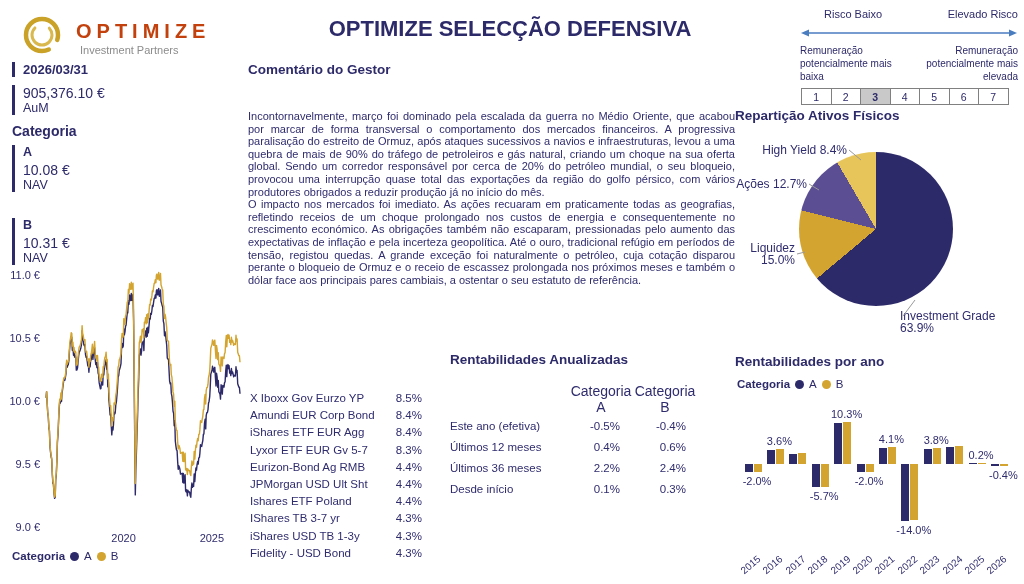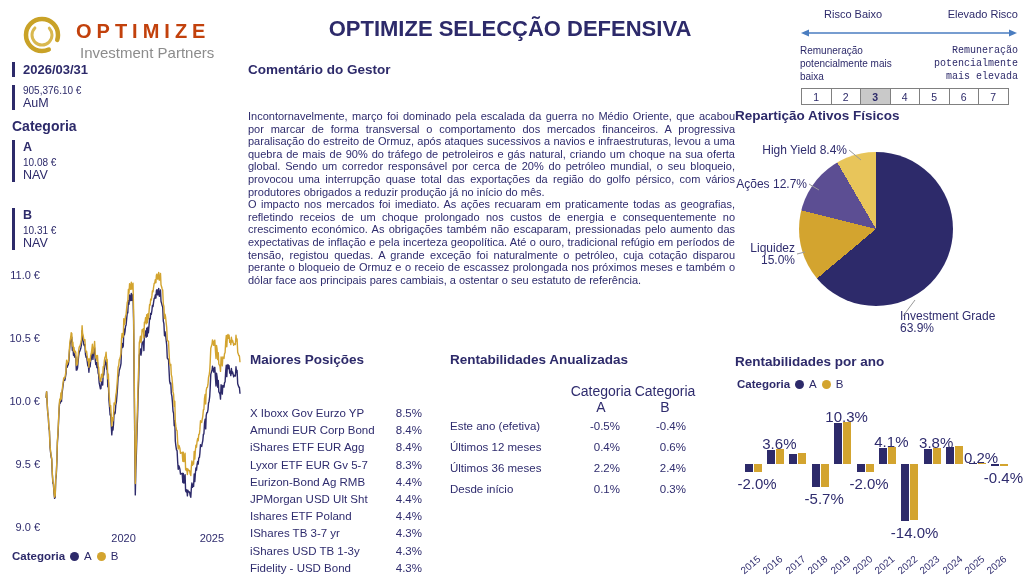--- a/index.html
+++ b/index.html
@@ -4,29 +4,29 @@
 <style>
   * { margin:0; padding:0; box-sizing:border-box; }
   html,body { width:1024px; height:584px; background:#ffffff; overflow:hidden;
     font-family:"Liberation Sans", sans-serif; }
 
   
   #logo { position:absolute; left:18px; top:8px; width:220px; height:52px; }
   #logo-ring { position:absolute; left:0; top:2px; }
   #brand-name { position:absolute; left:58px; top:12px; font-size:20px; font-weight:bold;
     letter-spacing:5px; color:#c2410c; }
-  #brand-tagline { position:absolute; left:62px; top:36px; font-size:15px; color:#8C8C8C; }
+  #brand-tagline { position:absolute; left:62px; top:36px; font-size:11px; color:#8C8C8C; }
   #page-title { position:absolute; left:300px; top:16px; width:420px; text-align:center;
     font-size:22px; font-weight:bold; color:#2D2A6A; }
 
   
   #sidebar { position:absolute; left:12px; top:62px; width:225px; }
   .side-block { border-left:3px solid #2D2A6A; padding-left:8px; margin-bottom:8px; color:#2D2A6A; }
   .side-date { font-size:13px; font-weight:bold; }
-  .side-val { font-size:10px; margin-top:3px; }
+  .side-val { font-size:14px; margin-top:3px; }
   .side-sub { font-size:12.5px; }
   .cat-head { font-size:14px; font-weight:bold; color:#2D2A6A; margin:4px 0 6px 0; }
   .cls-name { font-size:12.5px; font-weight:bold; }
   .cls-block { border-left:3px solid #2D2A6A; padding-left:8px; margin-bottom:26px; color:#2D2A6A; }
 
   
   #nav-chart { position:absolute; left:4px; top:258px; width:244px; height:326px; }
   #line-legend { position:absolute; left:8px; top:292px; font-size:11.5px; color:#2D2A6A;
     display:flex; align-items:center; gap:5px; }
   .legend-label { font-weight:bold; }
@@ -55,21 +55,21 @@
   .ann-row .v { text-align:right; padding-right:12px; }
 
   
   #risk { position:absolute; left:800px; top:8px; width:218px; height:104px; color:#2D2A6A; }
   #risk-low { position:absolute; left:0; top:0; font-size:11px;margin-left:24px; }
   #risk-high { position:absolute; right:0; top:0; font-size:11px; }
   #risk-arrow { position:absolute; left:0; top:20px; }
   #risk-note-left { position:absolute; left:0; top:36px; width:112px; font-size:10px;
     line-height:13px; }
   #risk-note-right { position:absolute; right:0; top:36px; width:112px; font-size:10px;
-    line-height:13px; text-align:right;font-family:Liberation Mono, monospace; }
+    line-height:13px; text-align:right; }
   #risk-boxes { position:absolute; left:2px; top:80px; display:flex; }
   .risk-box { width:30.5px; height:17px; border:1px solid #808080; margin-left:-1px;
     display:flex; align-items:center; justify-content:center; font-size:10.5px; color:#2D2A6A;
     background:#fff; }
   .risk-box.selected { background:#C9C9C9; font-weight:bold; }
 
   
   #pie-card { position:absolute; left:735px; top:108px; width:289px; height:242px; }
   #pie-circle { position:absolute; left:64px; top:44px; width:154px; height:154px;
     border-radius:50%; }
@@ -79,21 +79,21 @@
   #pie-lbl-liq  { left:0; top:134px; width:60px;  text-align:right; }
   #pie-lbl-ig   { left:165px; top:202px; width:110px; text-align:left; }
   #pie-leaders { position:absolute; left:0; top:0; pointer-events:none; }
 
   
   #bars-card { position:absolute; left:735px; top:354px; width:289px; height:230px; }
   #bars-legend { position:absolute; left:2px; top:24px; font-size:11.5px; color:#2D2A6A;
     display:flex; align-items:center; gap:5px; }
   #bars-plot { position:absolute; left:0; top:40px; width:289px; height:190px; }
   .bar { position:absolute; width:8px; }
-  .bar-label { position:absolute; width:46px; text-align:center; font-size:15px; color:#2F2C6E; }
+  .bar-label { position:absolute; width:46px; text-align:center; font-size:11px; color:#2F2C6E; }
   .year-label { position:absolute; width:38px; text-align:right; font-size:10px; color:#2F2C6E;
     transform:rotate(-40deg); transform-origin:100% 50%; }
 </style>
 </head>
 <body>
 
 <div id="logo">
   <svg id="logo-ring" width="48" height="48" viewBox="0 0 48 48">
     <circle cx="24" cy="25" r="16" fill="none" stroke="#C9A227" stroke-width="4.5" stroke-dasharray="88 13" stroke-dashoffset="-18" stroke-linecap="round"></circle>
     <circle cx="24" cy="25" r="10" fill="none" stroke="#D9B84E" stroke-width="3" stroke-dasharray="47 16" stroke-dashoffset="8" stroke-linecap="round"></circle>
@@ -145,21 +145,20 @@
   </div>
 </div>
 
 <div id="commentary">
   <div class="section-head">Comentário do Gestor</div>
   <p class="para1">Incontornavelmente, março foi dominado pela escalada da guerra no Médio Oriente, que acabou por marcar de forma transversal o comportamento dos mercados financeiros. A progressiva paralisação do estreito de Ormuz, após ataques sucessivos a navios e infraestruturas, levou a uma quebra de mais de 90% do tráfego de petroleiros e gás natural, criando um choque na sua oferta global. Sendo um corredor responsável por cerca de 20% do petróleo mundial, o seu bloqueio, provocou uma interrupção quase total das exportações da região do golfo pérsico, com vários produtores obrigados a reduzir produção já no início do mês.</p>
   <p>O impacto nos mercados foi imediato. As ações recuaram em praticamente todas as geografias, refletindo receios de um choque prolongado nos custos de energia e consequentemente no crescimento económico. As obrigações também não escaparam, pressionadas pelo aumento das expectativas de inflação e pela incerteza geopolítica. Até o ouro, tradicional refúgio em períodos de tensão, registou quedas. A grande exceção foi naturalmente o petróleo, cuja cotação disparou perante o bloqueio de Ormuz e o receio de escassez prolongada nos próximos meses e também o dólar face aos principais pares cambiais, a ostentar o seu estatuto de referência.</p>
 </div>
 
 <div id="positions">
-  <div class="section-head">Maiores Posições</div>
   <div id="positions-rows">
       <div class="pos-row">
         <span>X Iboxx Gov Eurzo YP</span>
         <span>8.5%</span>
       </div>
       <div class="pos-row">
         <span>Amundi EUR Corp Bond</span>
         <span>8.4%</span>
       </div>
       <div class="pos-row">

